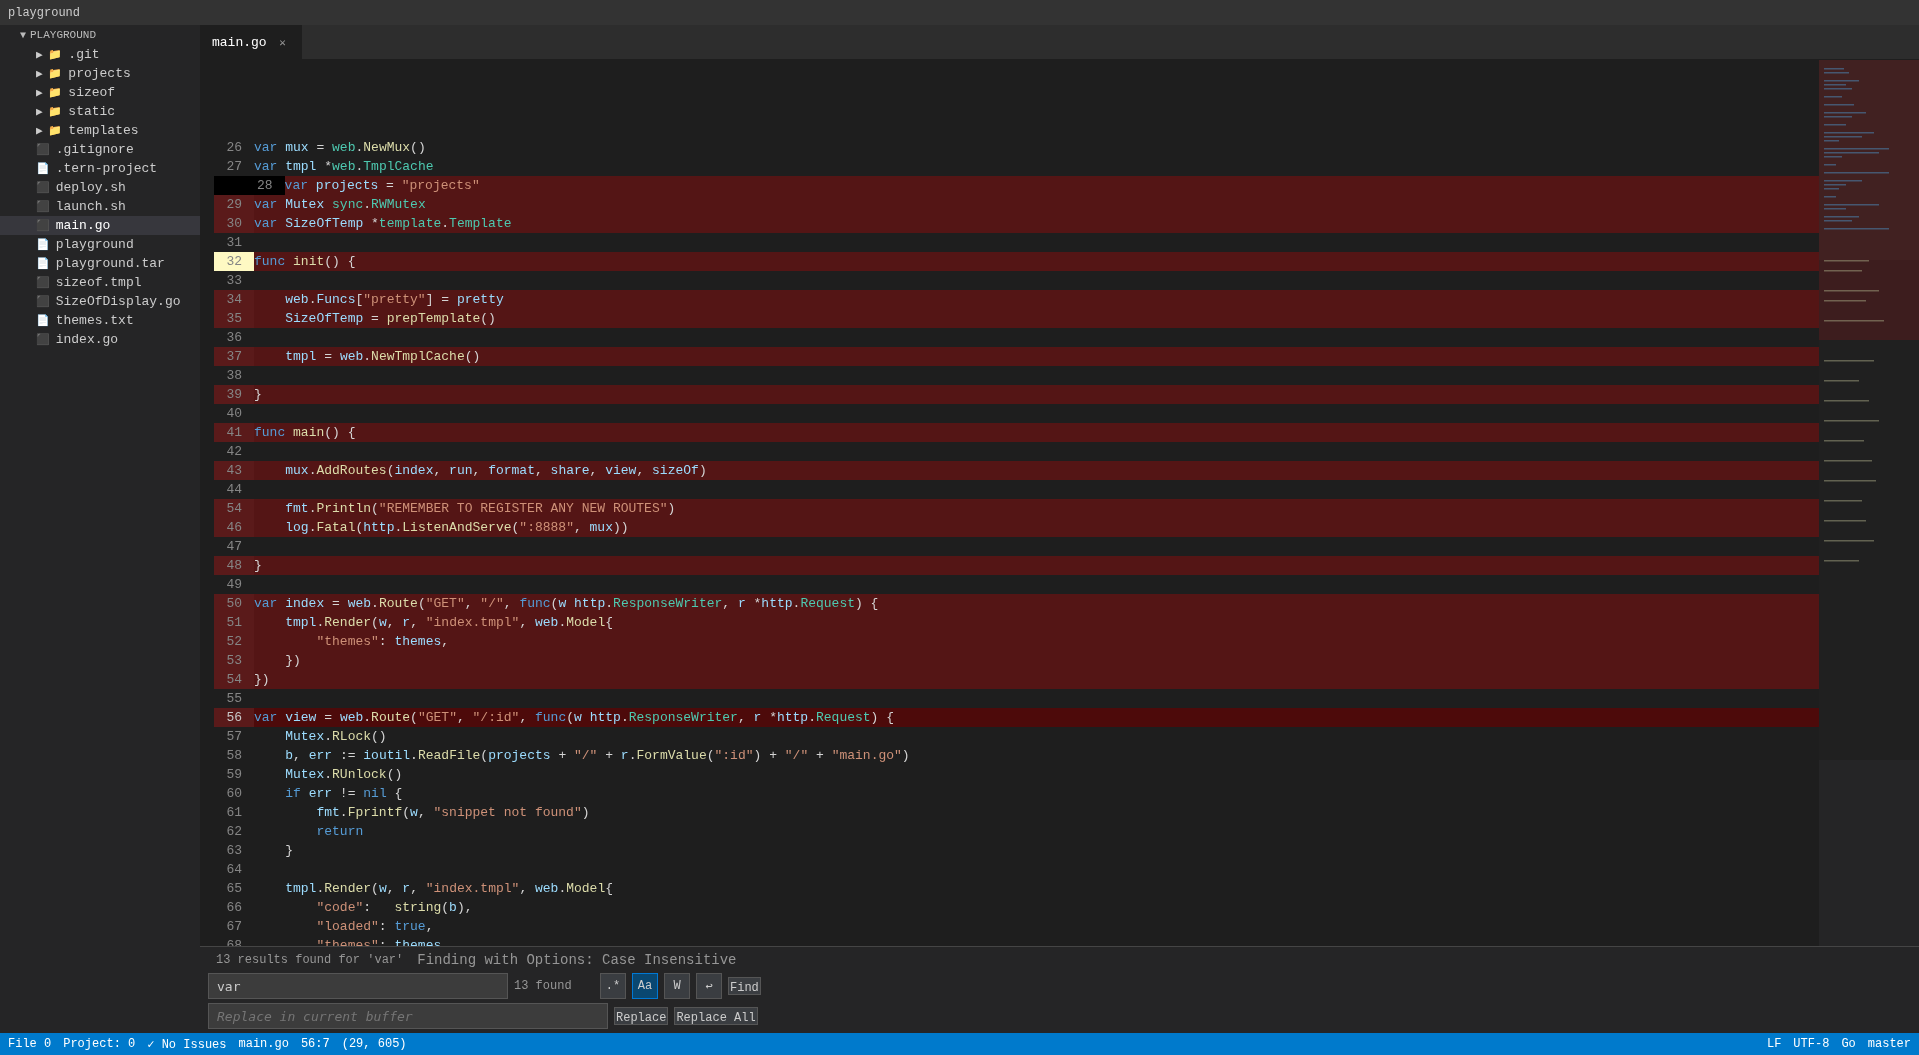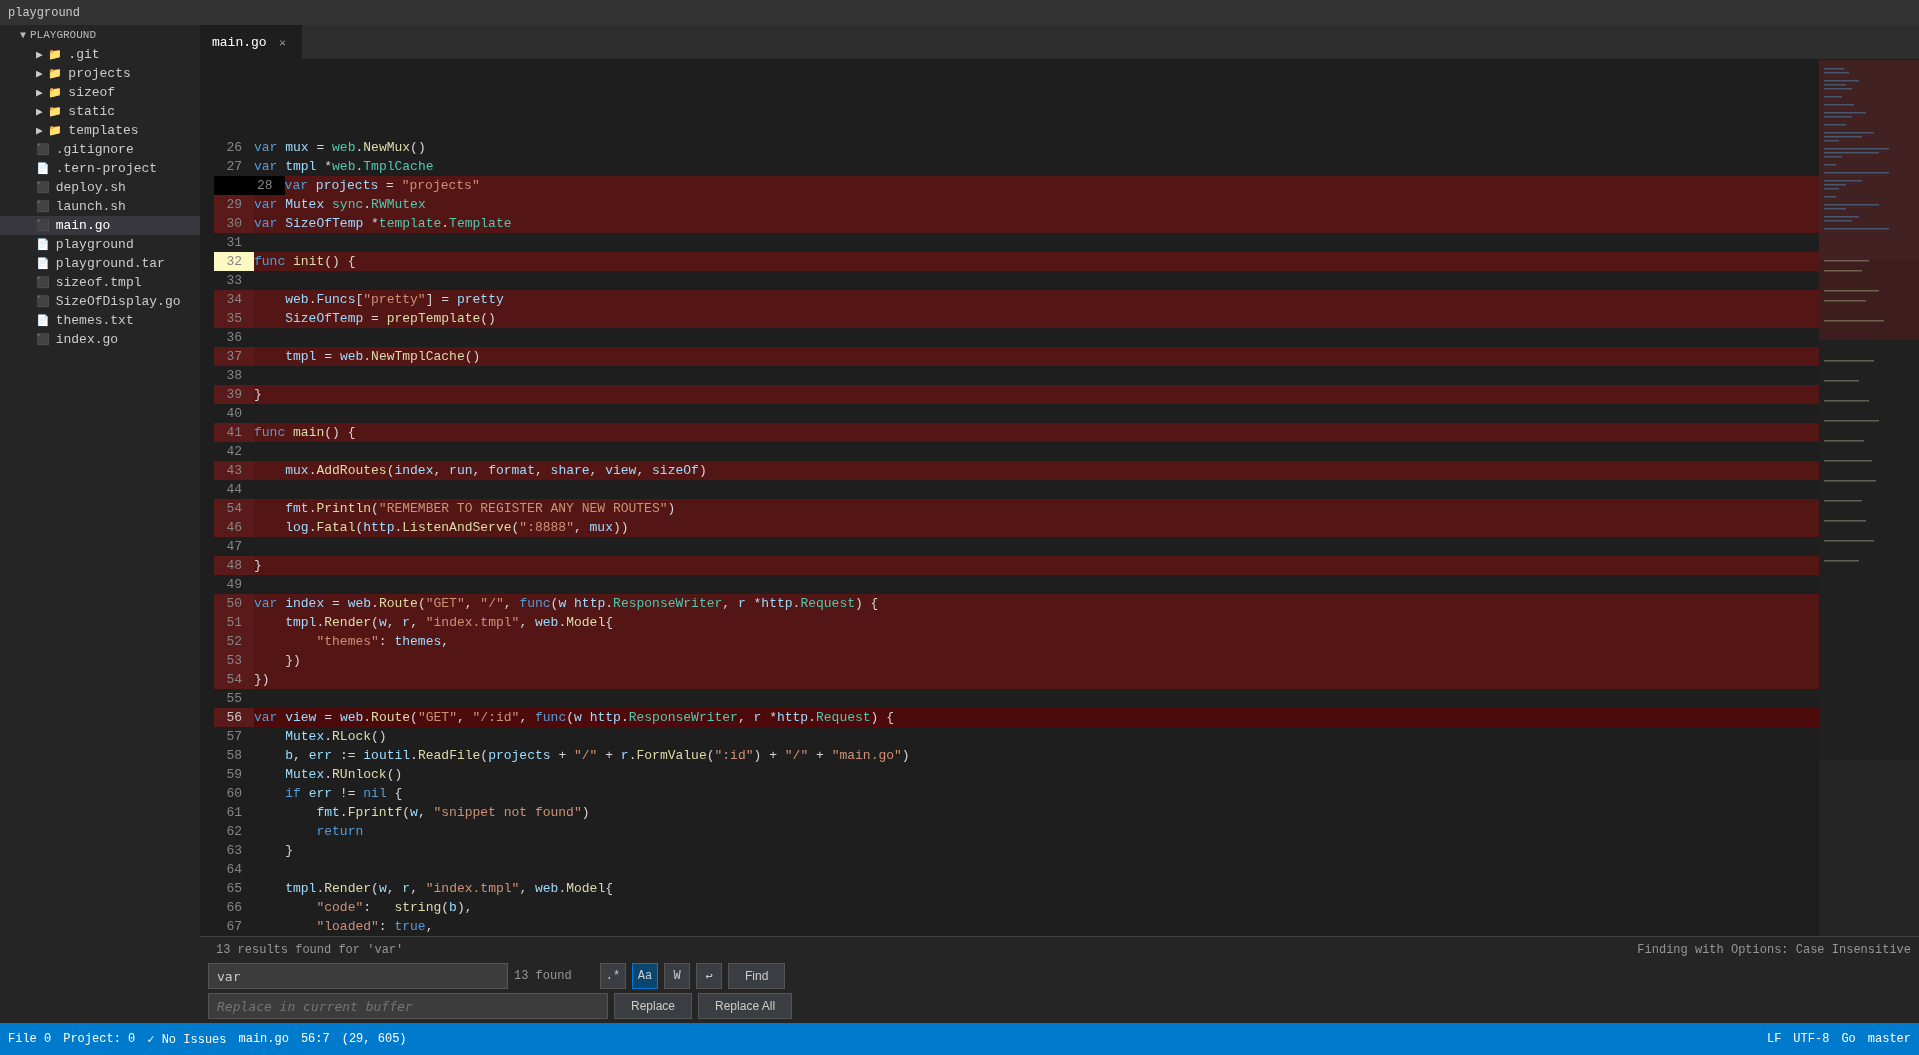--- a/index.html
+++ b/index.html
@@ -202,22 +202,22 @@
     }
 
     .find-info {
       color: #969696;
       font-size: 12px;
       padding: 2px 8px;
     }
 
     .find-options-info {
       color: #969696;
-      font-size: 12px;
-      text-align: right;
+      font-size: 14px;
+      text-align: left;
       flex: 1;
     }
 
     .find-input {
       background: #3c3c3c;
       border: 1px solid #555;
       color: #cccccc;
       padding: 3px 8px;
       font-size: 13px;
       font-family: 'Consolas', monospace;
@@ -236,25 +236,26 @@
       outline: none;
       height: 26px;
       min-width: 400px;
       font-style: italic;
     }
 
     .find-btn {
       background: #3a3d41;
       border: 1px solid #555;
       color: #cccccc;
-      padding: 3px 16px;
+      padding: 3px 1px;
       font-size: 12px;
       cursor: pointer;
-      height: 26px;
+      height: 18px;
       white-space: nowrap;
+      font-family: Liberation Mono, monospace;
     }
 
     .find-icon-btn {
       background: #3a3d41;
       border: 1px solid #555;
       color: #cccccc;
       width: 26px;
       height: 26px;
       display: flex;
       align-items: center;
@@ -265,21 +266,21 @@
     .find-icon-btn.active { background: #094771; border-color: #0078d4; }
 
     .result-count {
       color: #969696;
       font-size: 12px;
       min-width: 80px;
     }
 
     
     #status-bar {
-      height: 32px;
+      height: 22px;
       background: #007acc;
       display: flex;
       align-items: center;
       padding: 0 8px;
       flex-shrink: 0;
       gap: 12px;
     }
 
     .status-item {
       color: #ffffff;

